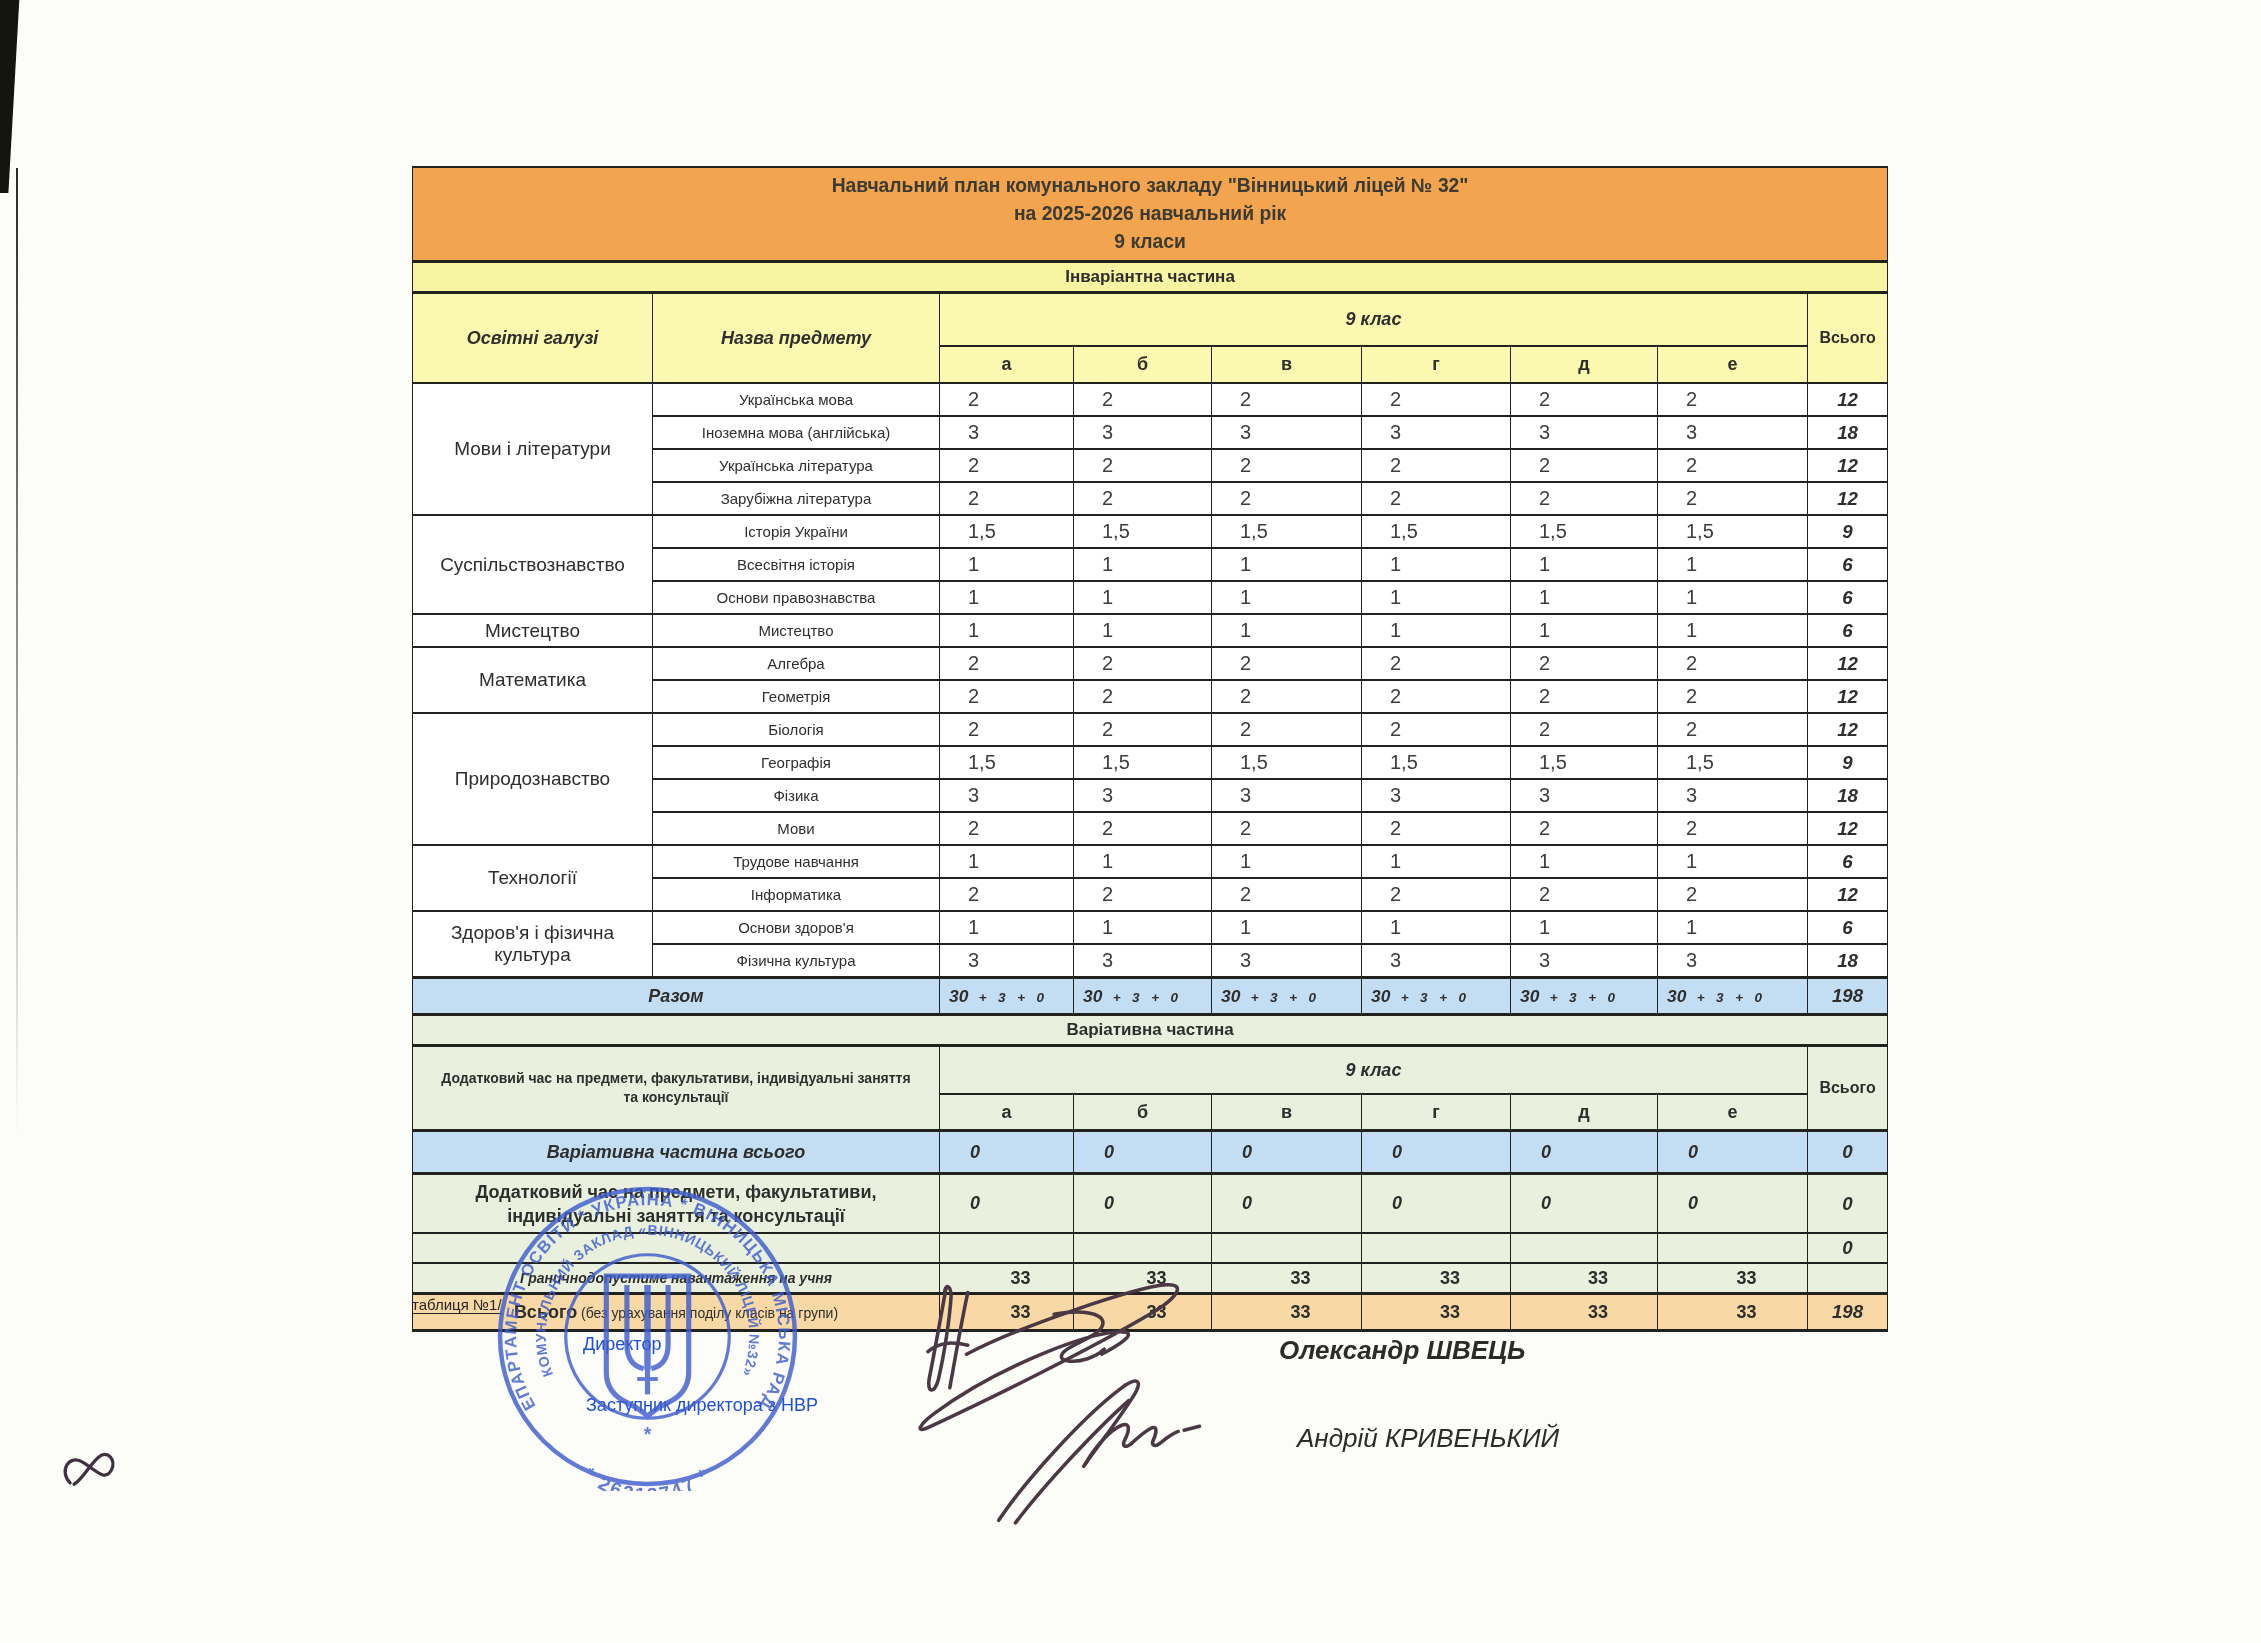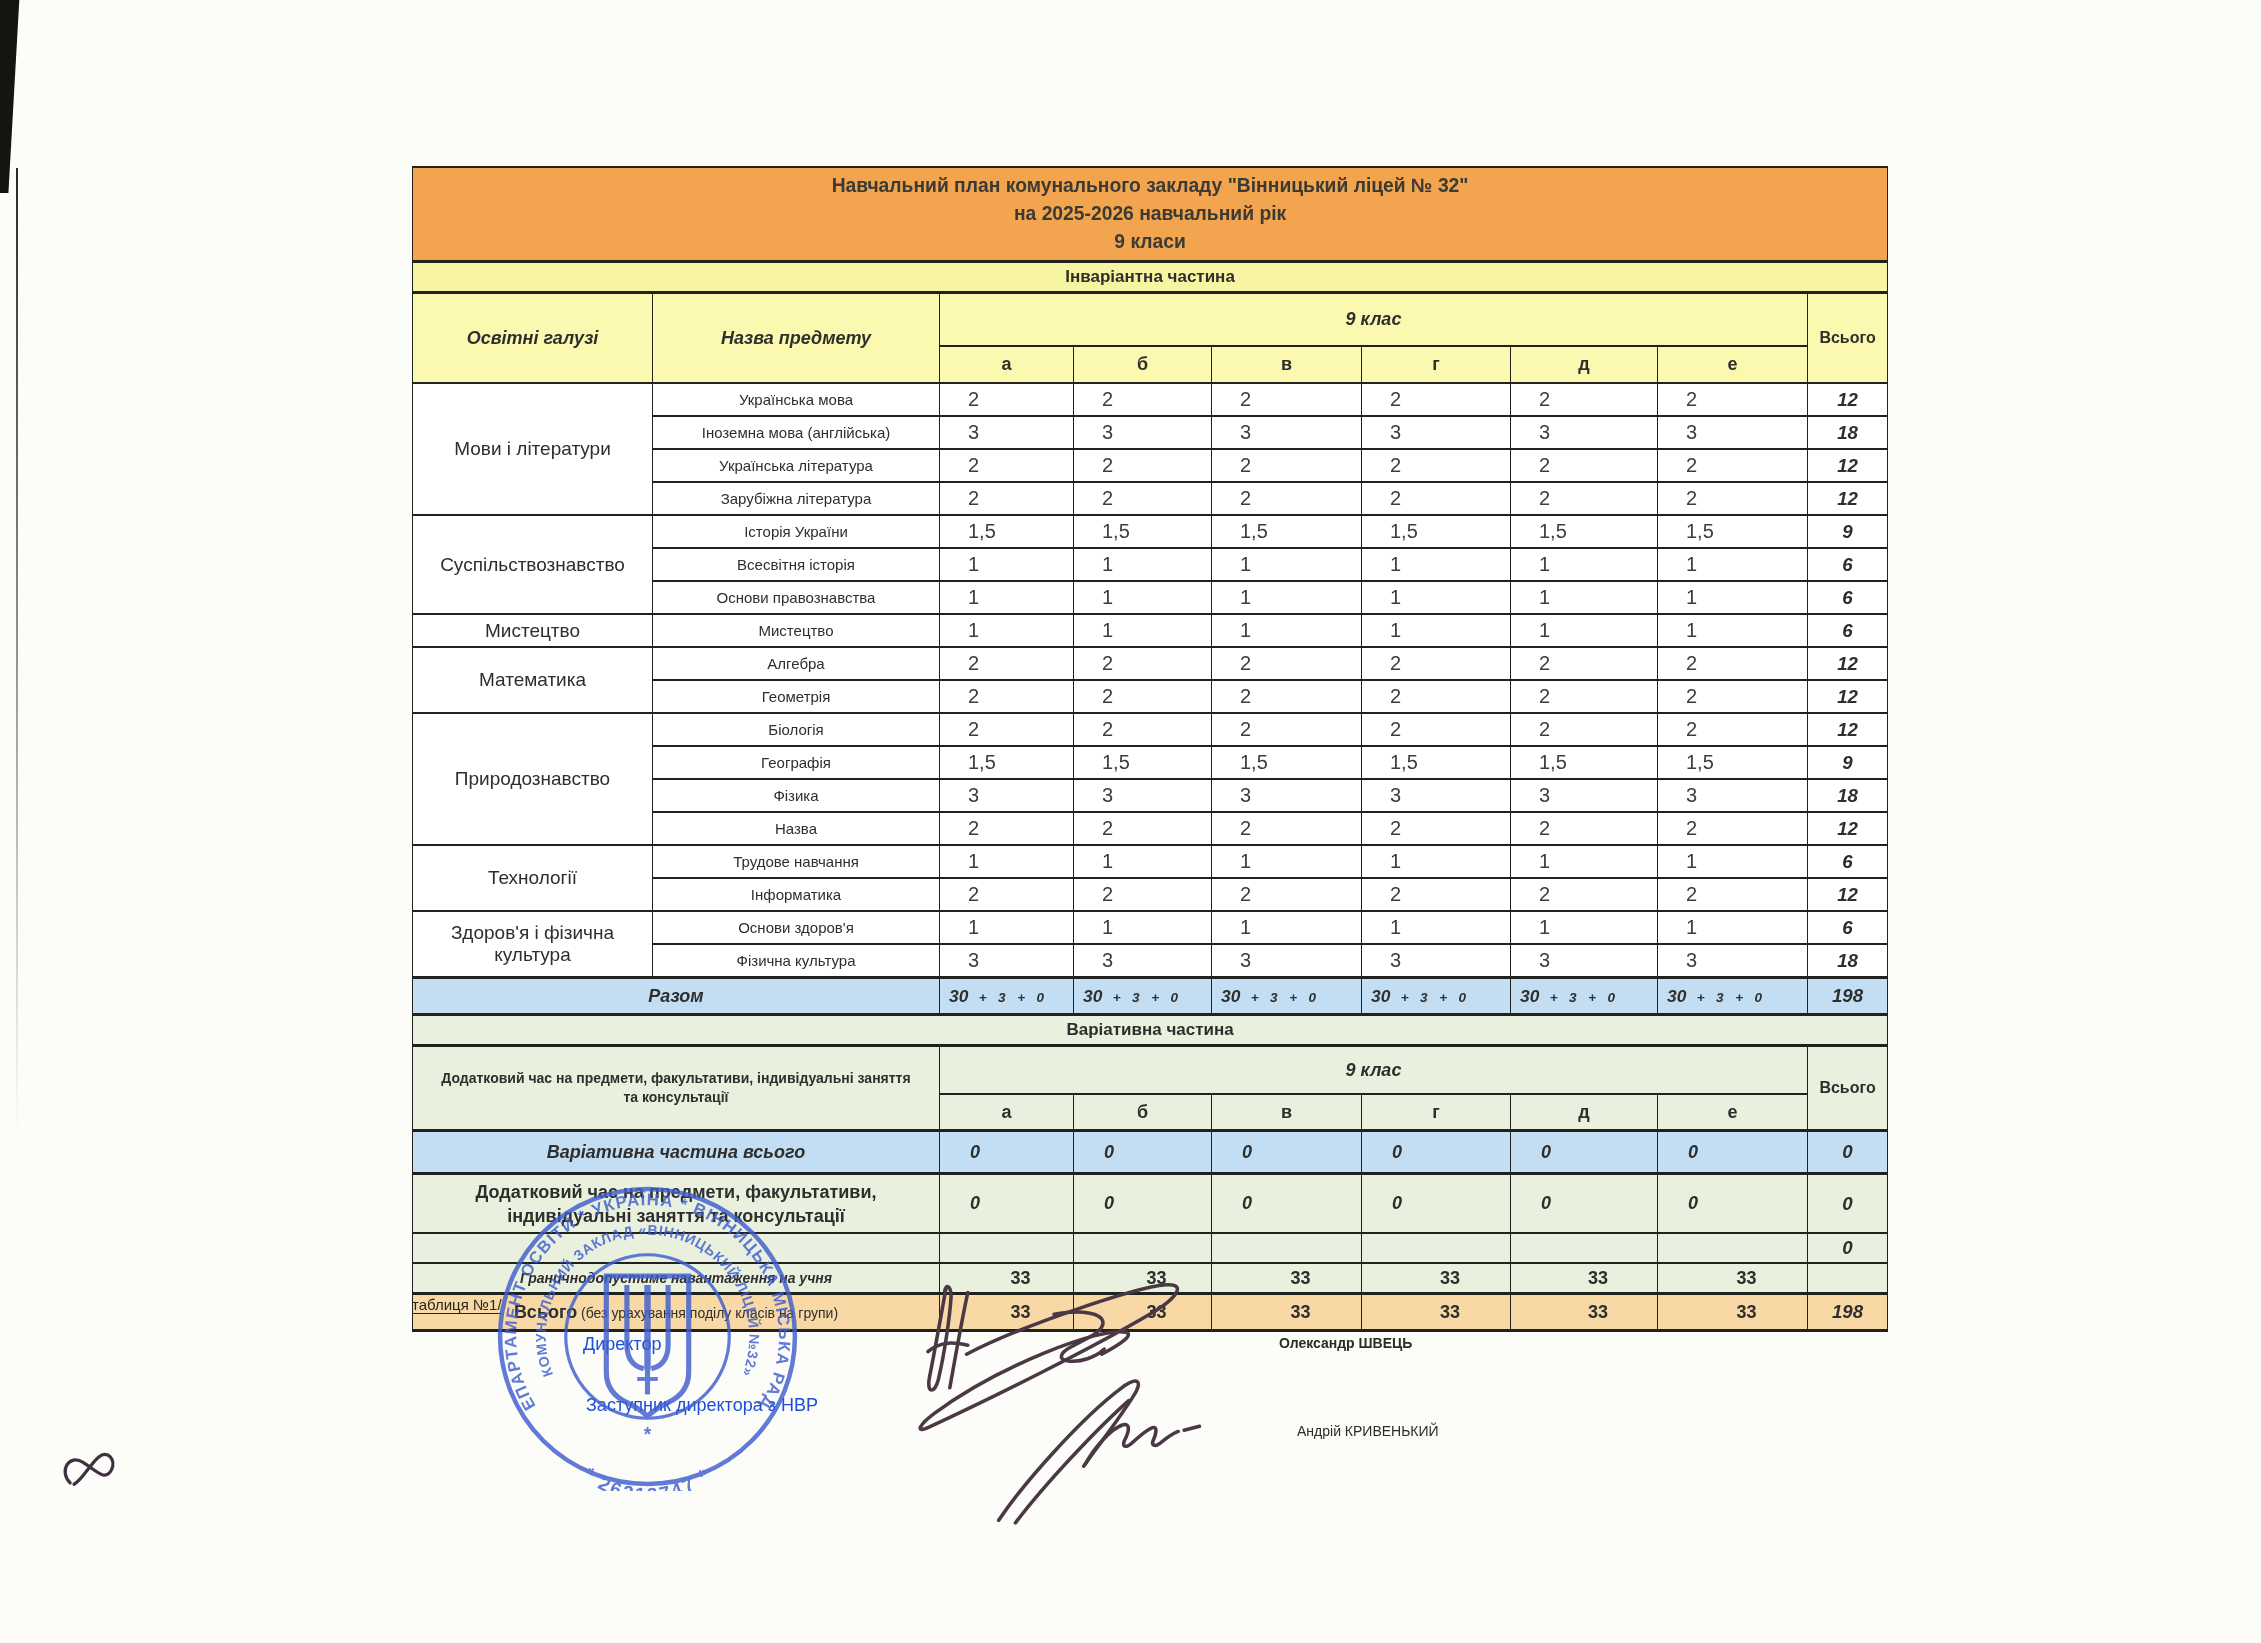--- a/index.html
+++ b/index.html
@@ -58,21 +58,21 @@
   tr.totalRow td{height:34px;background:var(--orange-row);border-top-width:3.2px;border-bottom-width:3.2px;}
   tr.totalRow td.lbl{font-size:14px;}
   tr.totalRow td.lbl b{font-size:18px;}
   td.zero{font-weight:bold;font-style:italic;font-size:18px;text-align:left;padding-left:30px;}
   td.v33{font-weight:bold;font-size:18px;text-align:center;padding-left:28px;}
   td.vtotal{font-weight:bold;font-style:italic;font-size:18.7px;}
 
   .note{position:absolute;left:412px;top:1264px;width:1521px;font-size:15px;color:#262624;
         line-height:27px;text-decoration:underline;text-underline-offset:3.2px;}
   .sig-label{position:absolute;font-size:18px;color:#1d4ed8;}
-  .sig-name{position:absolute;font-size:14px;color:#2b2b29;}
+  .sig-name{position:absolute;font-size:26px;color:#2b2b29;font-style:italic;}
   .sig-name.bold{font-weight:bold;}
   .overlay{position:absolute;pointer-events:none;}
 </style>
 </head>
 <body>
 
 <div class="edge-wedge"></div>
 <div class="edge-line"></div>
 <div class="speck" style="left:1003px;top:268px;"></div>
 <div class="speck" style="left:1409px;top:256px;"></div>
@@ -243,21 +243,21 @@
         <td class="subject">Фізика</td>
         <td class="num">3</td>
         <td class="num">3</td>
         <td class="num">3</td>
         <td class="num">3</td>
         <td class="num">3</td>
         <td class="num">3</td>
         <td class="total">18</td>
       </tr>
       <tr class="dataRow">
-        <td class="subject">Назва</td>
+        <td class="subject">Мови</td>
         <td class="num">2</td>
         <td class="num">2</td>
         <td class="num">2</td>
         <td class="num">2</td>
         <td class="num">2</td>
         <td class="num">2</td>
         <td class="total">12</td>
       </tr>
       <tr class="dataRow">
         <td class="groupCell" rowspan="2">Технології</td>

